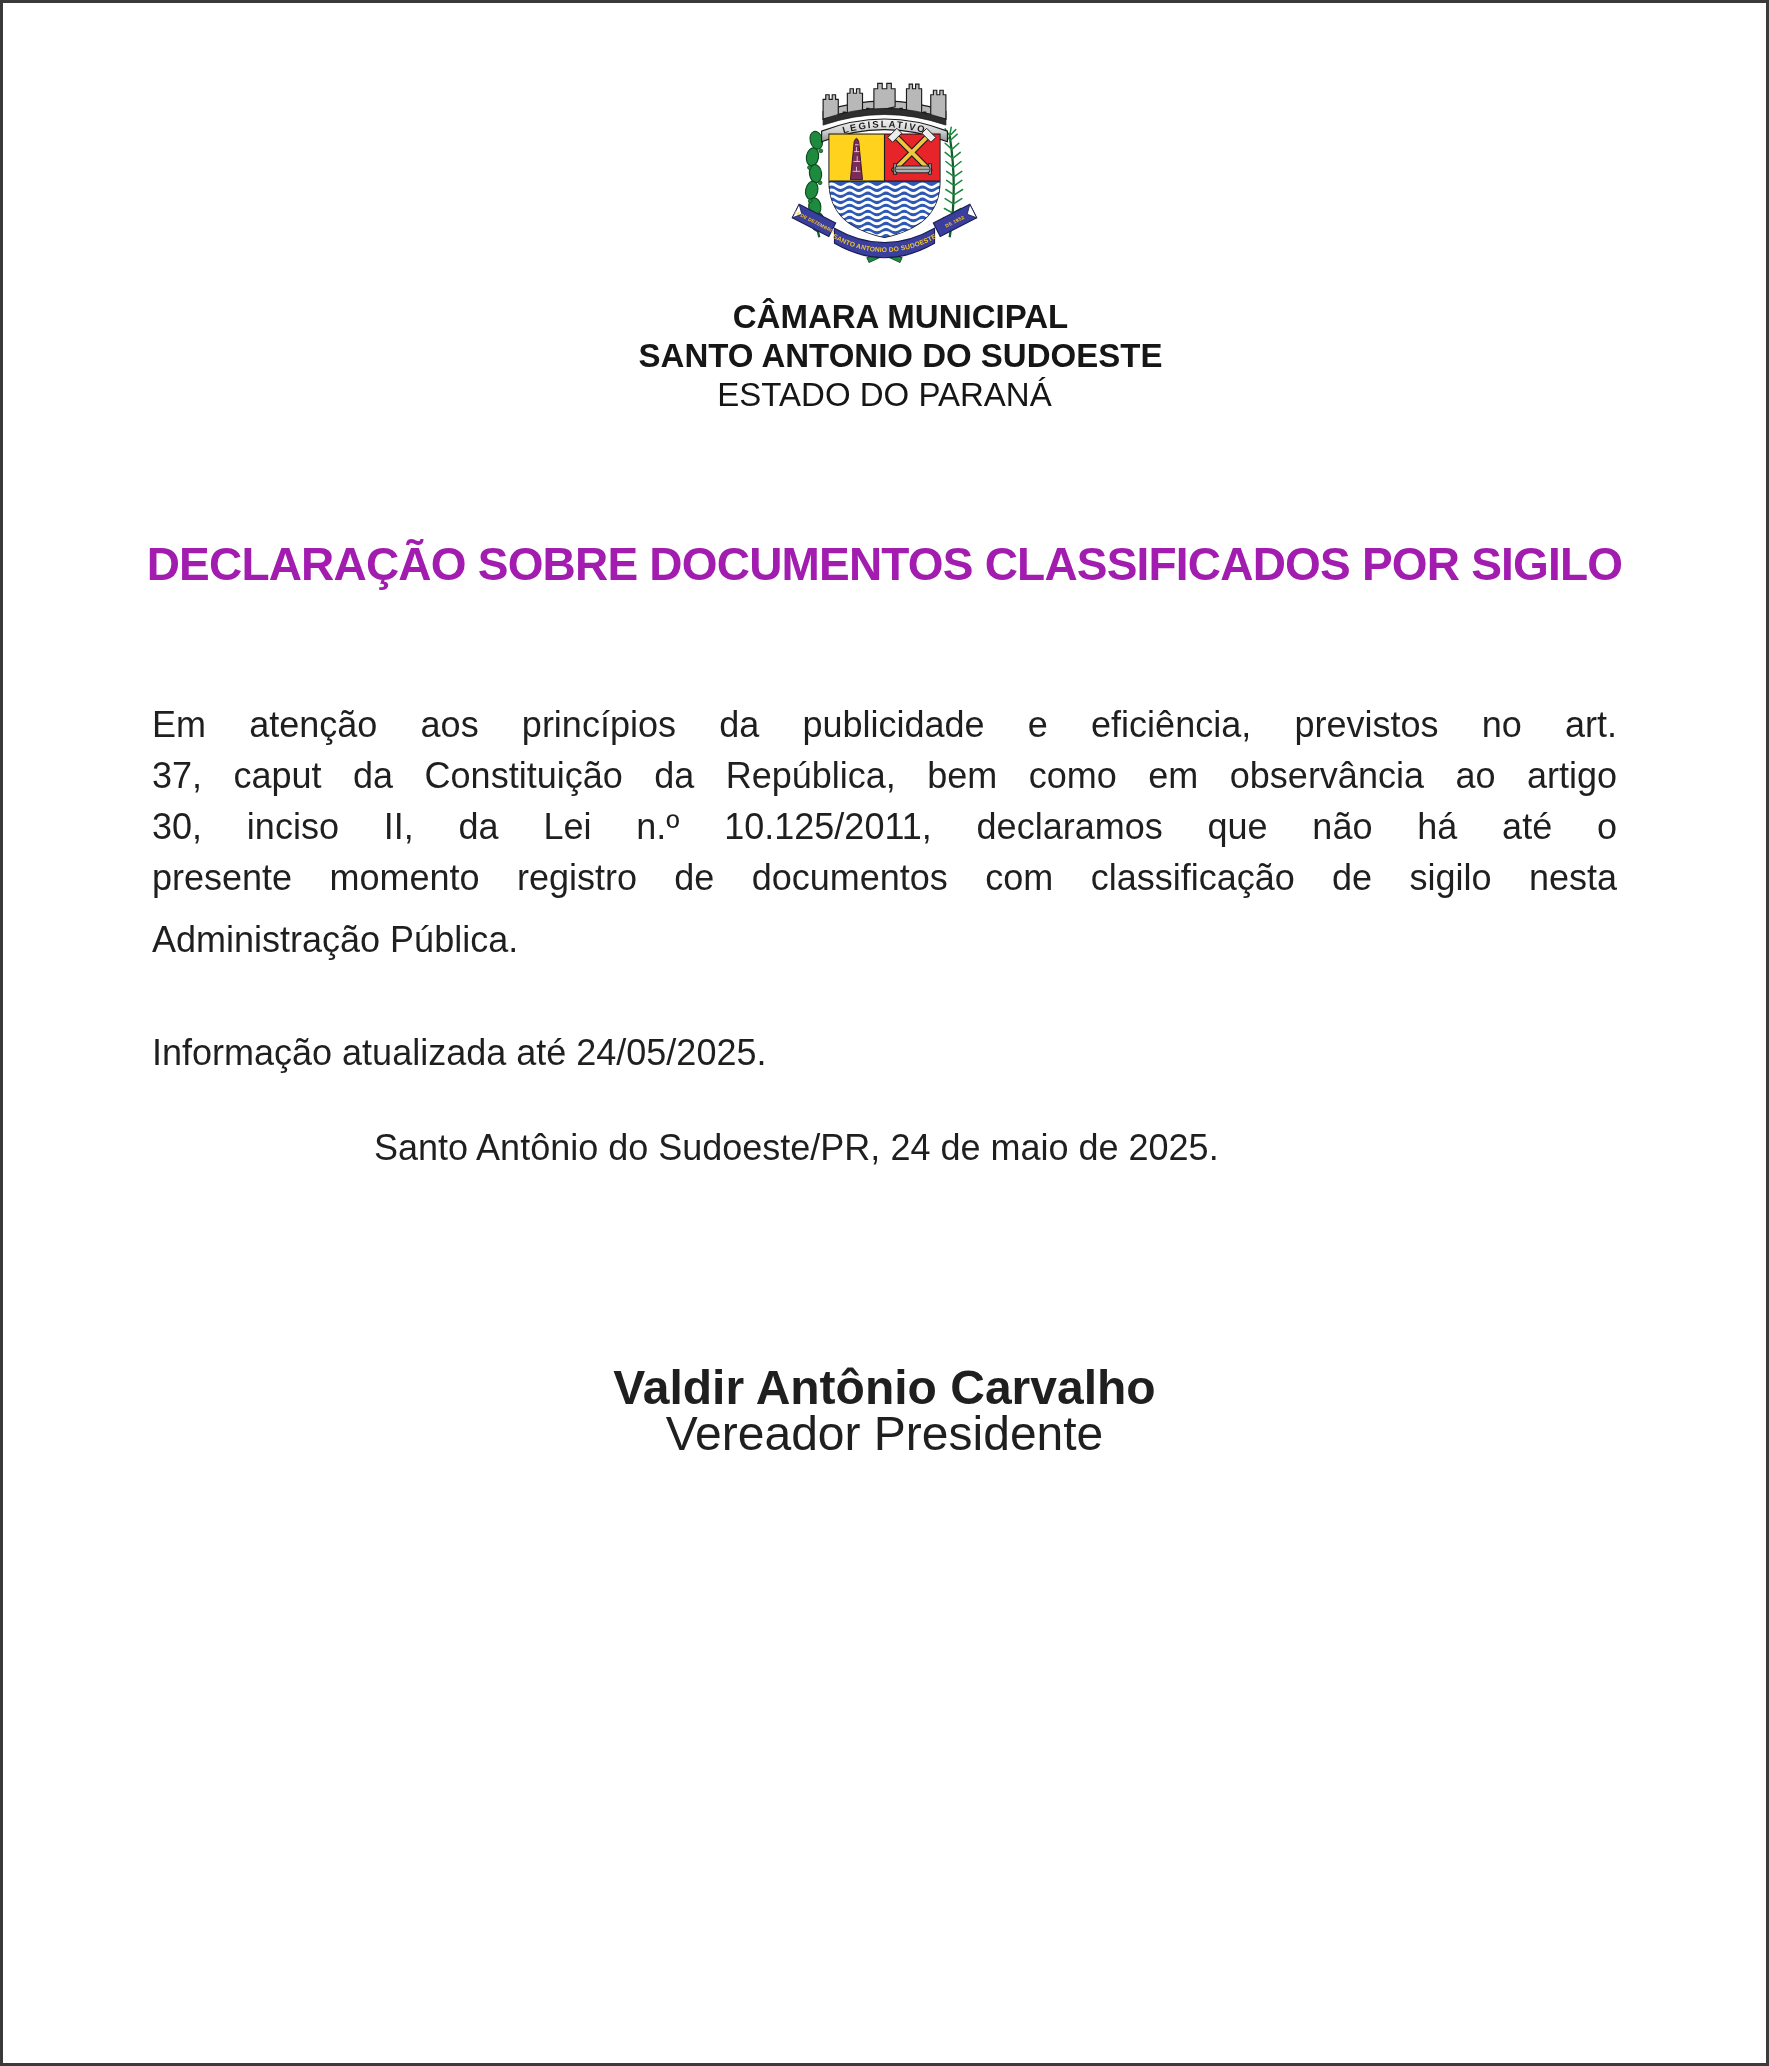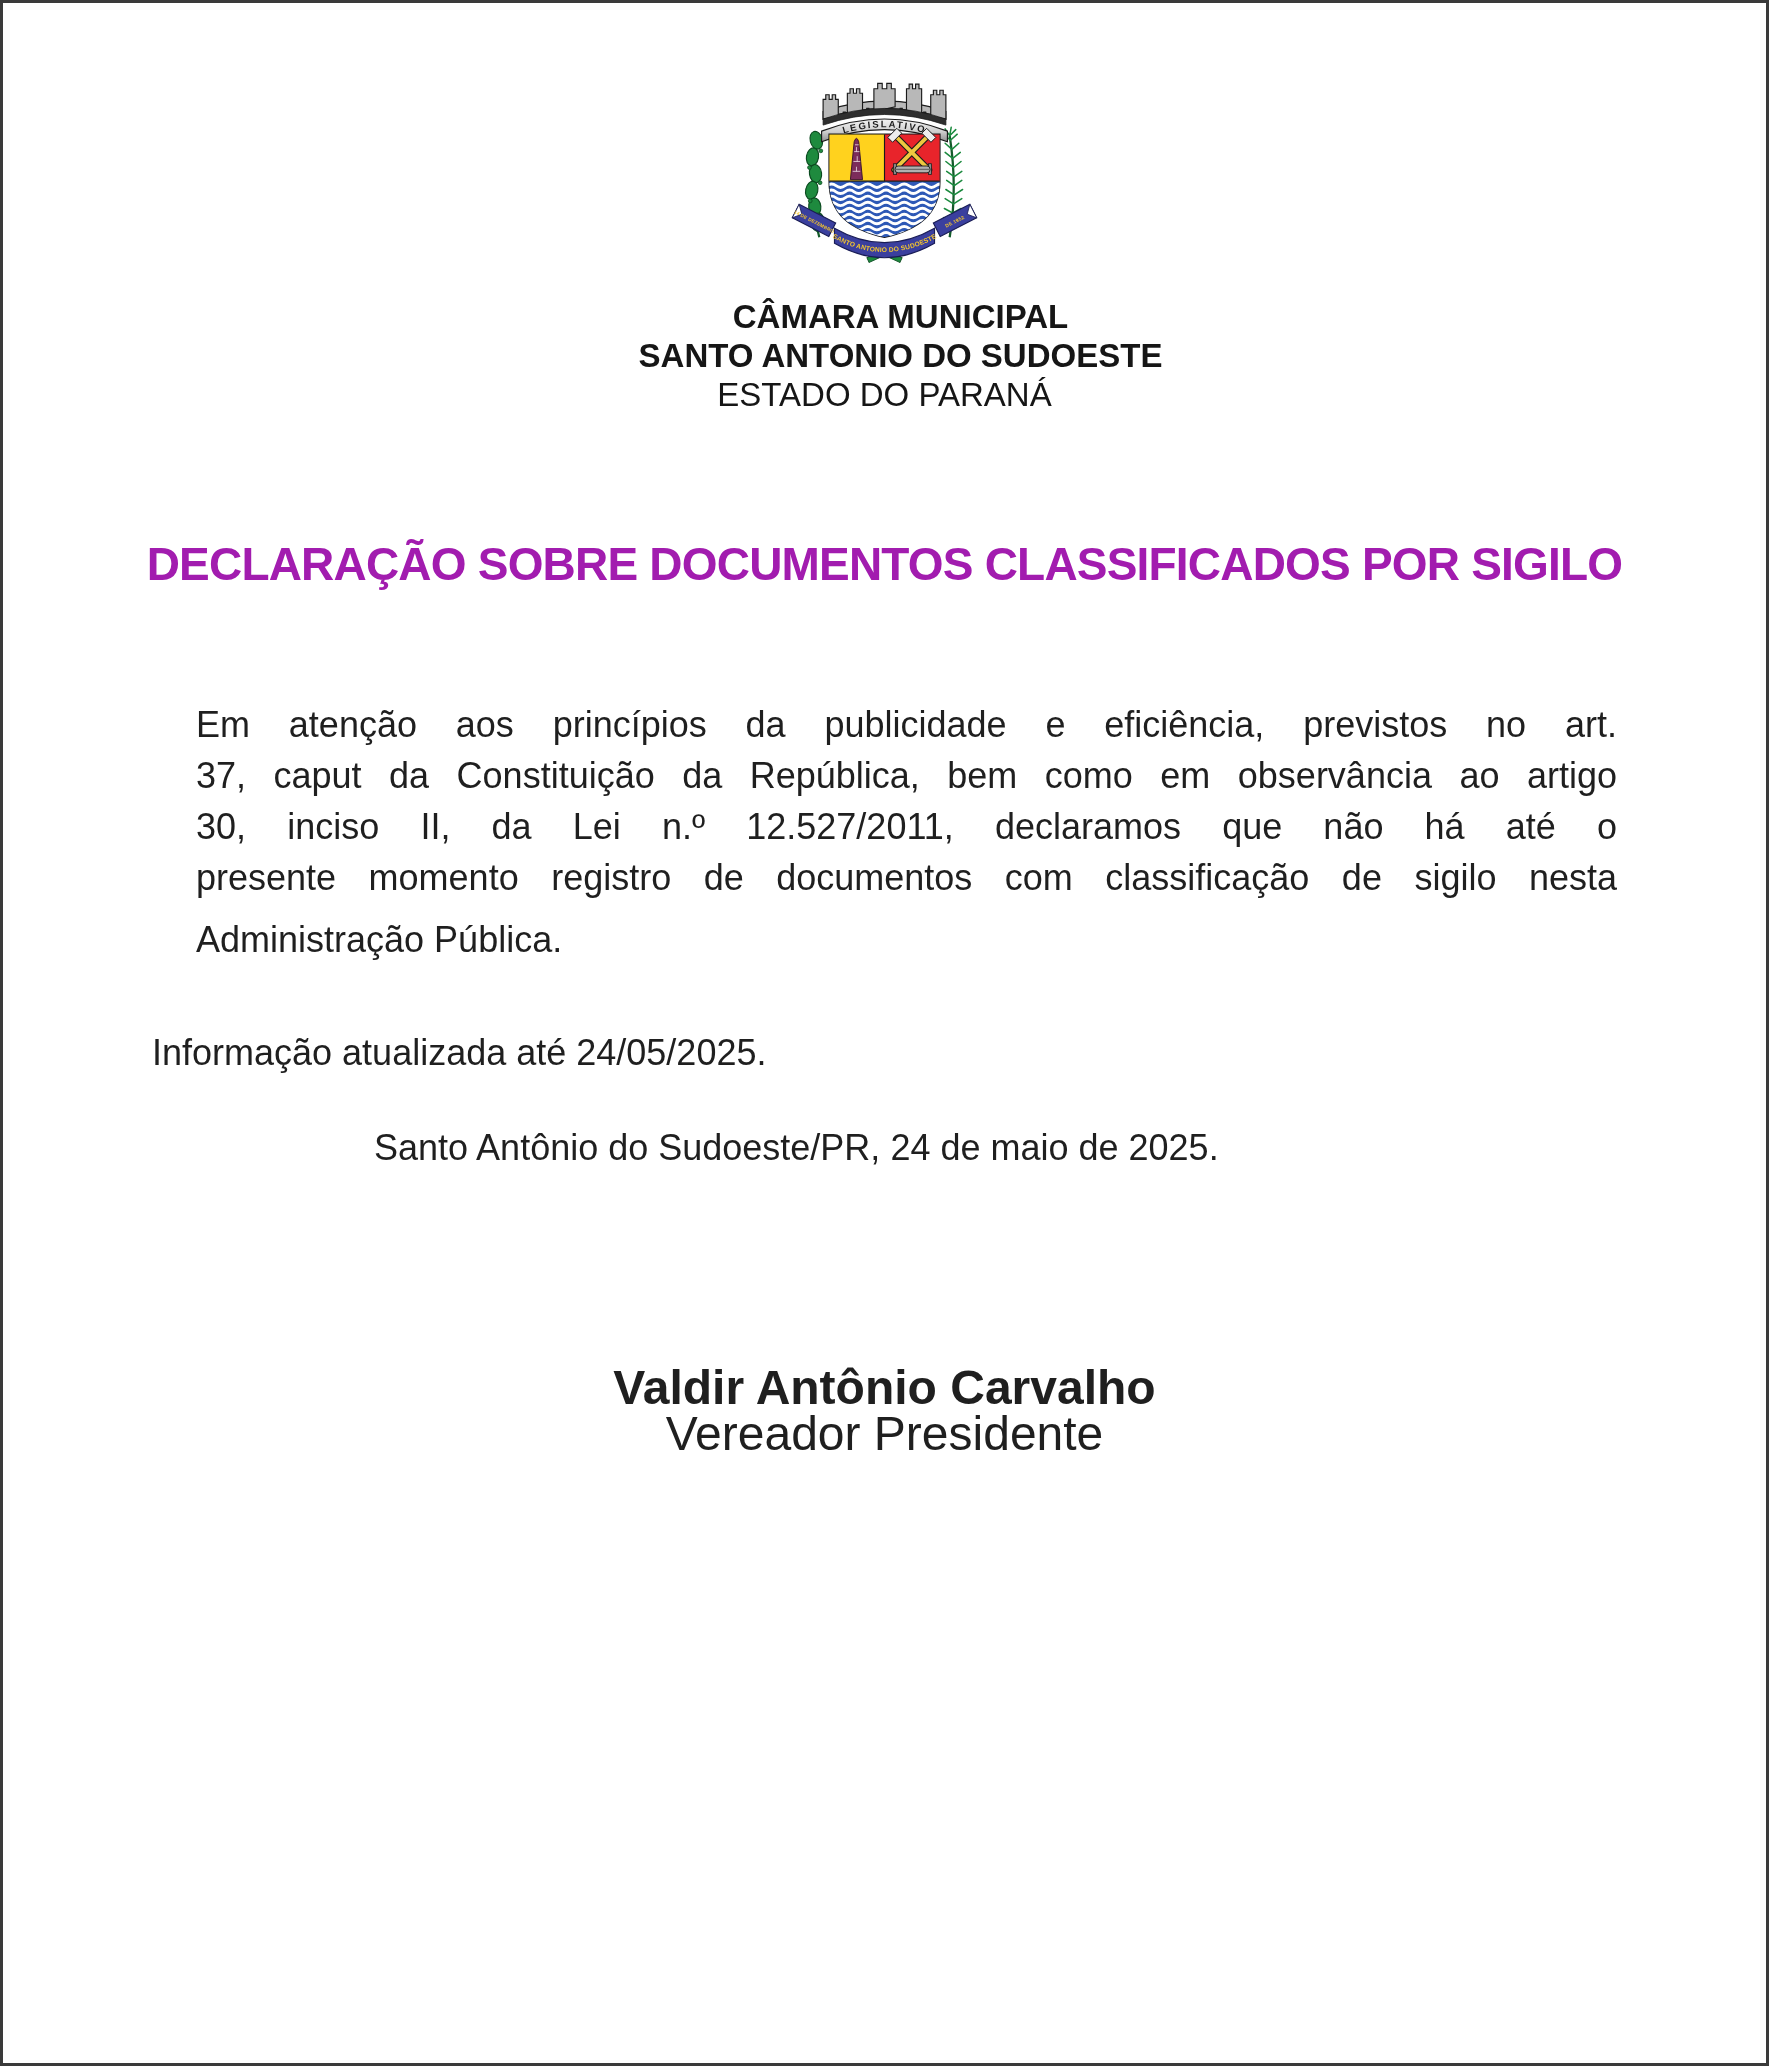--- a/index.html
+++ b/index.html
@@ -17,21 +17,21 @@
   .crest-wrap svg { display:block; width:191px; height:207px; }
   svg text { font-family:"Liberation Sans", sans-serif; }
 
   .org { margin-top:29px; text-align:center; font-size:33px; line-height:39px; color:#161616; }
   .org .b { font-weight:bold;padding-left:32px; }
 
   .title-wrap { margin-top:123px; text-align:center; }
   .doc-title { font-weight:bold; font-size:46px; letter-spacing:-0.8px; color:#a21caf; }
 
   .content { margin:0 149px; }
-  .para { margin-top:108px; font-size:36px; line-height:51px;margin-left:44px; }
+  .para { margin-top:108px; font-size:36px; line-height:51px; }
   .jline { text-align:justify; text-align-last:justify; height:51px; overflow:hidden; }
   .jline::after { content:""; display:inline-block; width:100%; height:0; }
   .lastline { margin-top:10.6px; height:51px; }
   .update { margin-top:62px; font-size:36px; line-height:51px; }
   .dateline { margin-top:44px; font-size:36px; line-height:51px; padding-left:222px; }
 
   .sig { margin-top:192px; text-align:center; font-size:48px; line-height:46px; }
   .sig-name { font-weight:bold; }
 
   .bottom { position:absolute; top:1868px; left:0; width:100%; }
@@ -183,21 +183,21 @@
 
   <div class="title-wrap">
     <span class="doc-title">DECLARAÇÃO SOBRE DOCUMENTOS CLASSIFICADOS POR SIGILO</span>
   </div>
 
   <div class="content">
 
     <div class="para">
       <div class="jline">Em atenção aos princípios da publicidade e eficiência, previstos no art.</div>
       <div class="jline">37, caput da Constituição da República, bem como em observância ao artigo</div>
-      <div class="jline">30, inciso II, da Lei n.º 12.527/2011, declaramos que não há até o</div>
+      <div class="jline">30, inciso II, da Lei n.º 10.125/2011, declaramos que não há até o</div>
       <div class="jline">presente momento registro de documentos com classificação de sigilo nesta</div>
       <div class="lastline">Administração Pública.</div>
     </div>
 
     <div class="update">Informação atualizada até 24/05/2025.</div>
 
     <div class="dateline">Santo Antônio do Sudoeste/PR, 24 de maio de 2025.</div>
 
     <div class="sig">
       <div class="sig-name">Valdir Antônio Carvalho</div>

